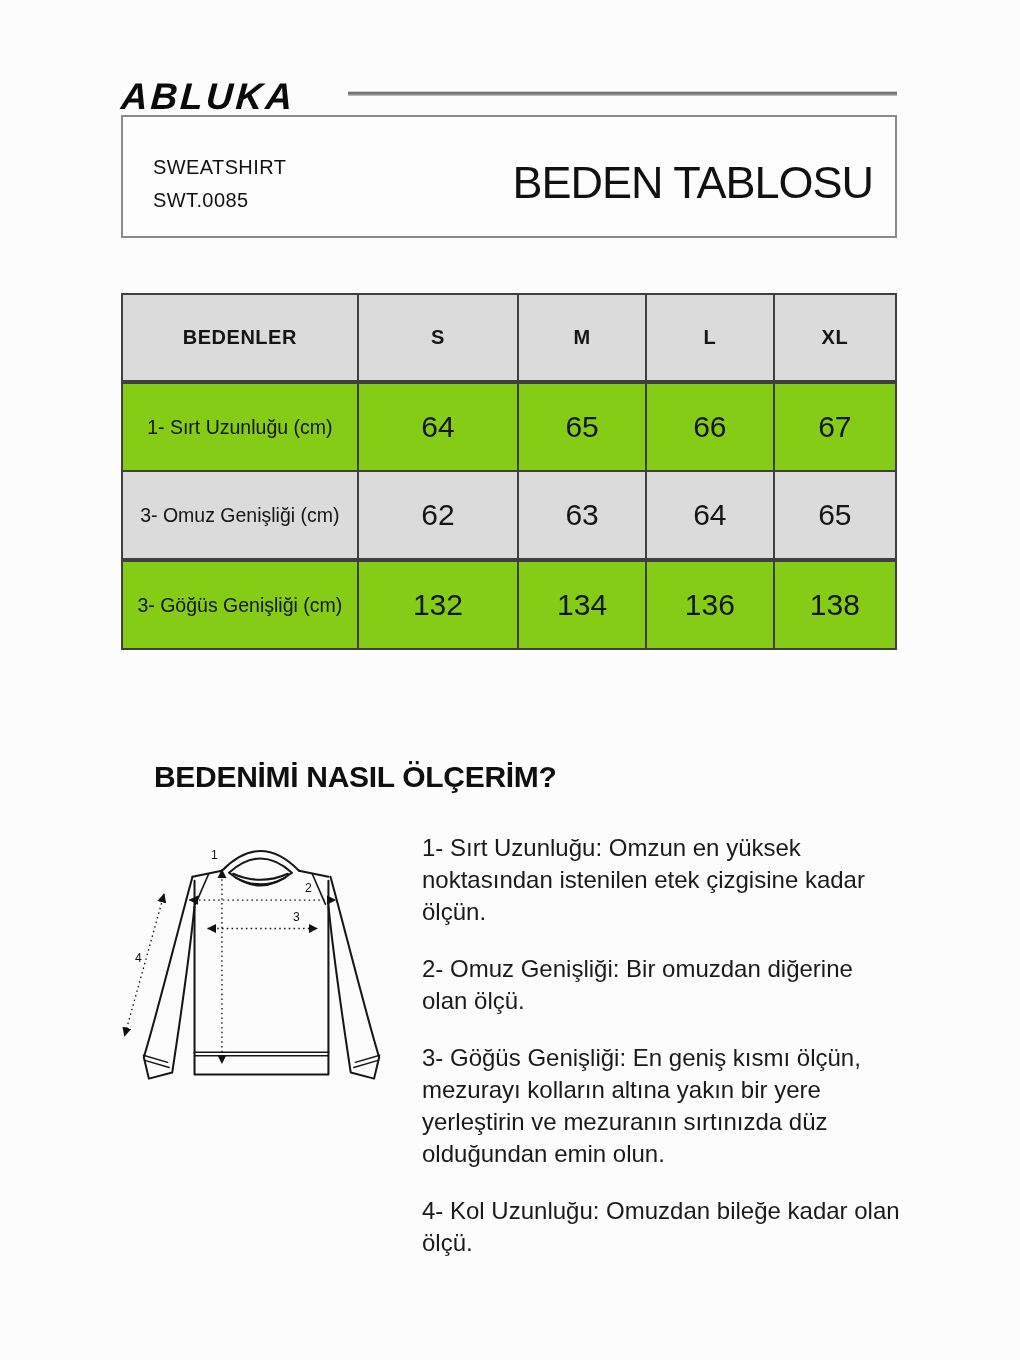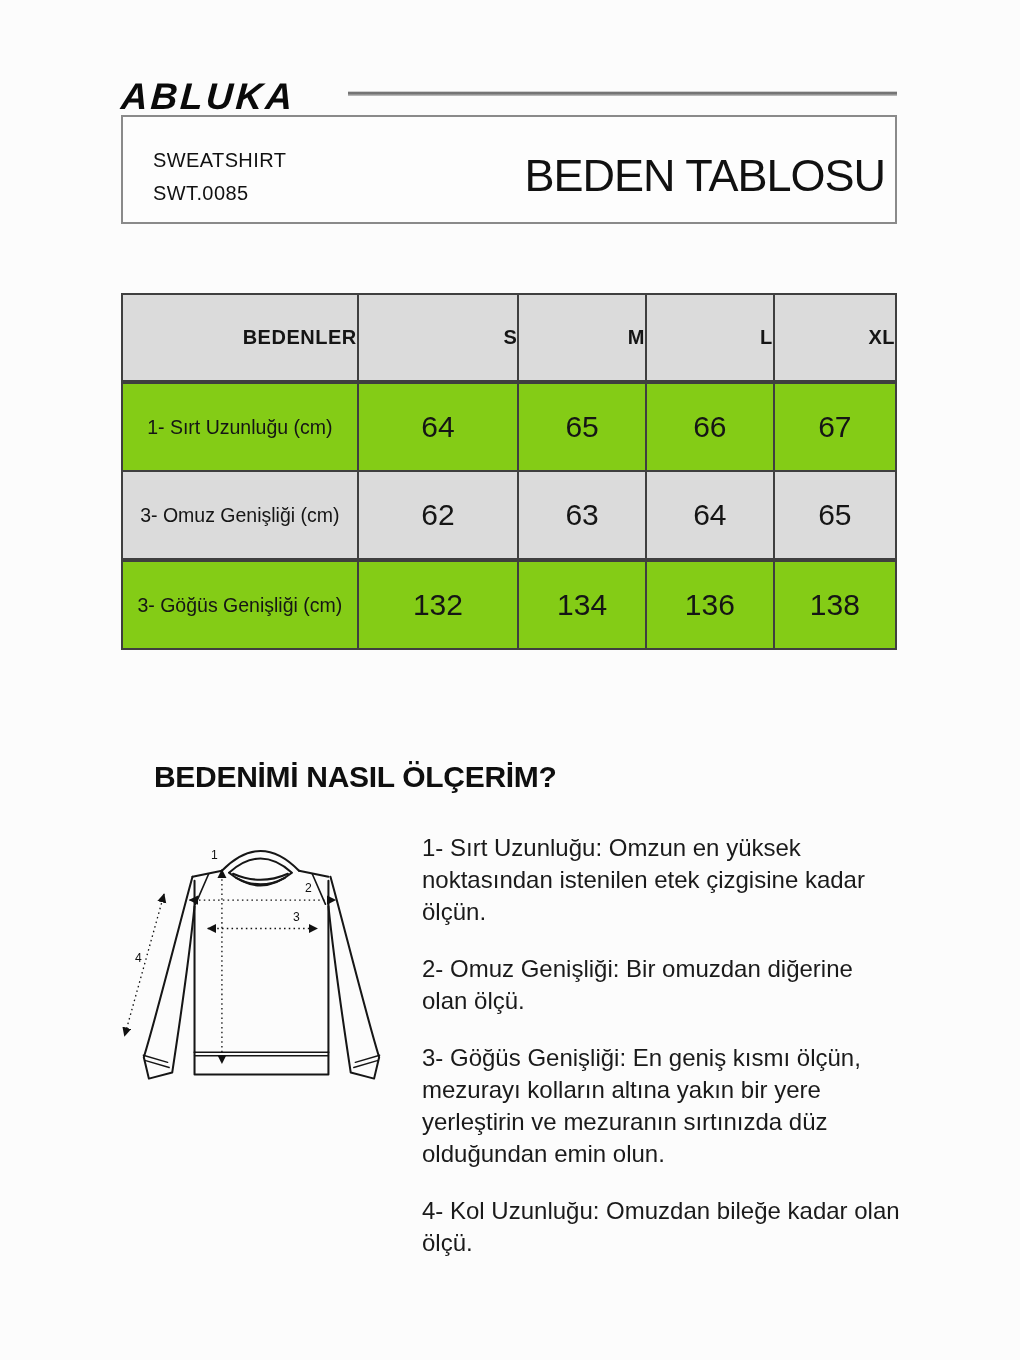--- a/index.html
+++ b/index.html
@@ -14,44 +14,44 @@
     position:absolute;left:121px;top:76px;
     font-size:37px;font-weight:bold;font-style:italic;
     letter-spacing:3px;color:#0a0a0a;transform:skewX(-4deg);
     white-space:nowrap;
   }
   .header-rule{
     position:absolute;left:348px;top:91px;width:549px;height:5px;
     background:linear-gradient(to bottom,#fcfcfc 0%,#5e5e5e 35%,#8b8b8b 65%,#c9c9c9 100%);
   }
   .info-box{
-    position:absolute;left:121px;top:115px;width:776px;height:109px;
+    position:absolute;left:121px;top:115px;width:776px;height:123px;
     border:2px solid #8a8a8a;background:#fdfdfd;box-sizing:border-box;
     display:flex;align-items:center;
   }
   .product-block{margin-left:30px;padding-top:14px;}
   .product-name,.product-code{
     font-size:20px;font-weight:500;letter-spacing:.4px;line-height:33px;color:#111;
   }
   .table-title{
-    margin-left:auto;margin-right:10px;padding-top:12px;
+    margin-left:auto;margin-right:22px;padding-top:12px;
     font-size:45px;font-weight:500;letter-spacing:-1px;color:#111;white-space:nowrap;text-align:right;
   }
   
   .size-table{
     position:absolute;left:121px;top:293px;width:776px;
     border-collapse:collapse;table-layout:fixed;
   }
   .size-table th,.size-table td{
     border:2px solid #3f3f3f;text-align:center;vertical-align:middle;
     padding:0;background:#84cc16;
   }
   .size-table thead th{
     height:85px;background:#dbdbdb;font-size:20px;font-weight:bold;
-    letter-spacing:.5px;border-bottom-width:4px;text-align:right;
+    letter-spacing:.5px;border-bottom-width:4px;
   }
   .size-table tbody tr td{height:86px;}
   .size-table tbody tr:nth-child(even) td{background:#dbdbdb;}
   .size-table tbody tr:last-child td{border-top-width:4px;}
   .size-table td.label{font-size:19.5px;}
   .size-table td.value{font-size:30px;}
   
   .how-to-heading{
     position:absolute;left:121px;top:760px;
     font-size:30px;font-weight:bold;letter-spacing:-.3px;color:#0f0f0f;

